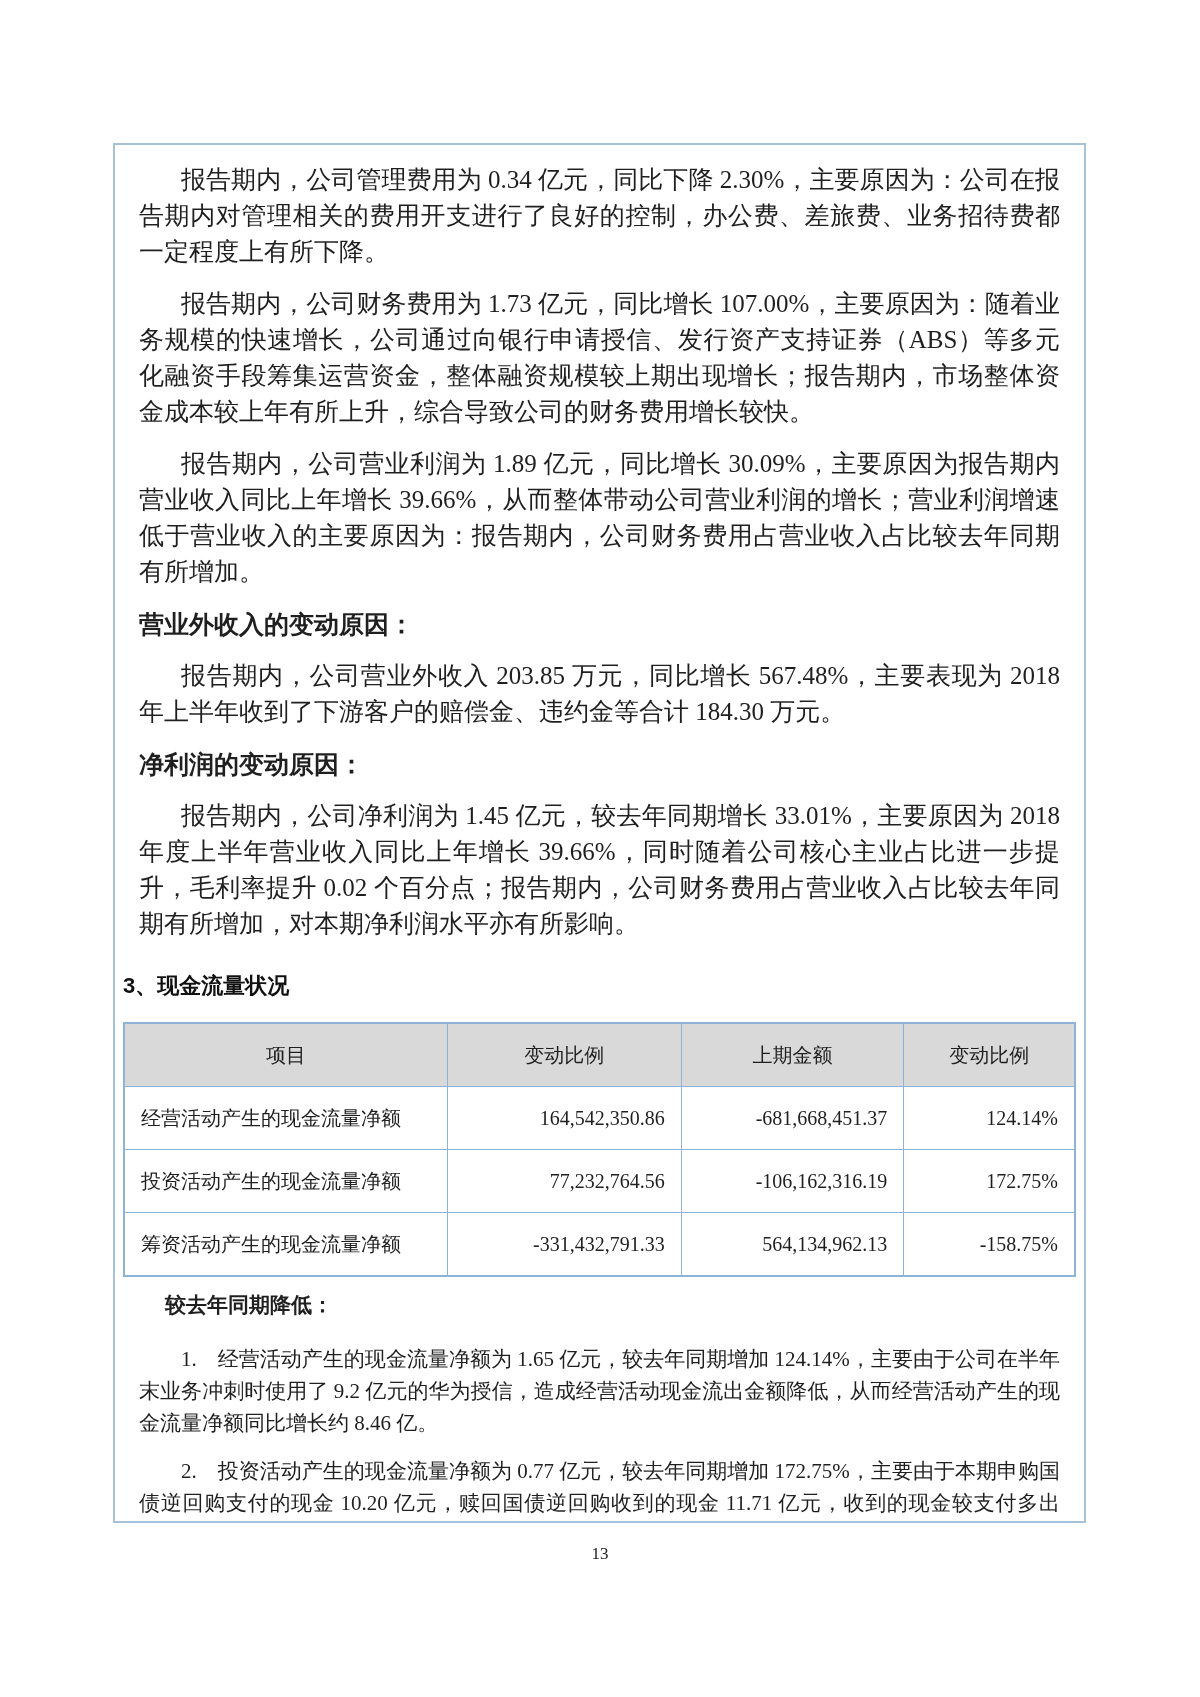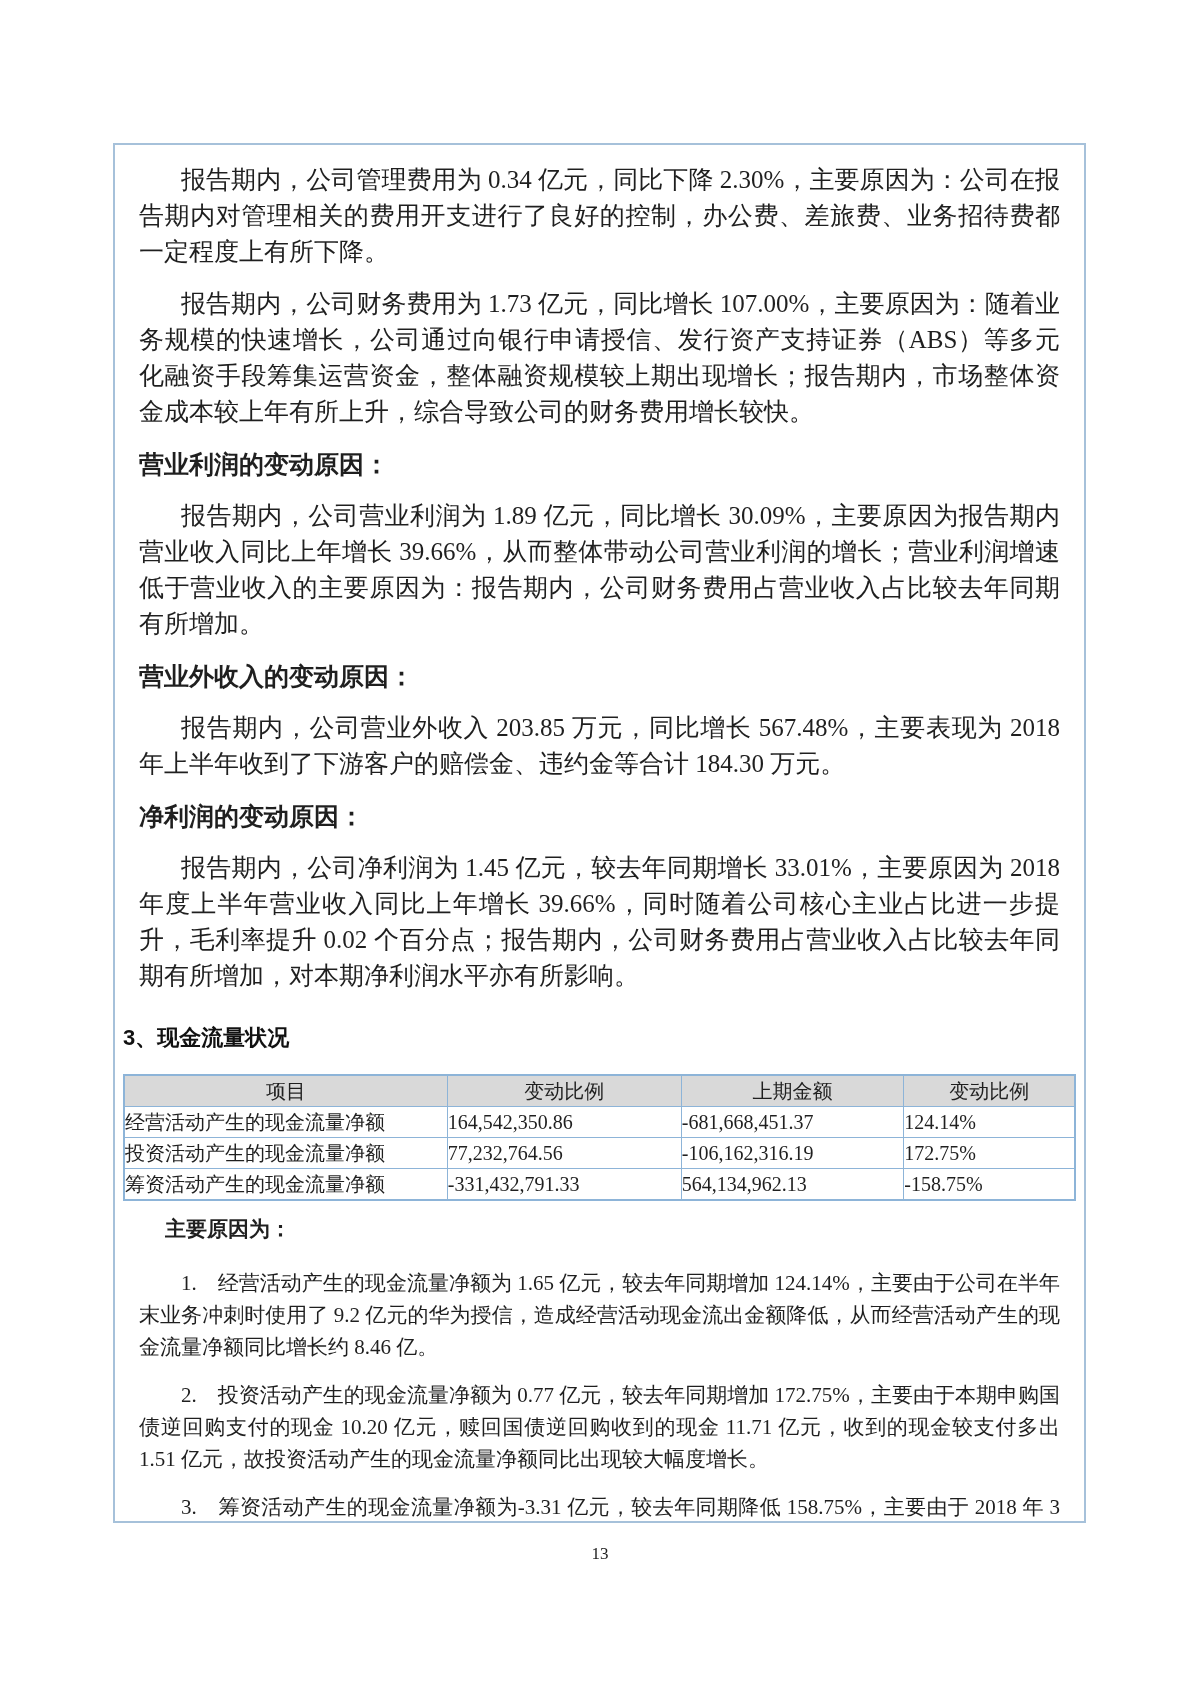--- a/index.html
+++ b/index.html
@@ -42,31 +42,31 @@
   .cash-table {
     width:100%;
     border-collapse:collapse;
     table-layout:fixed;
     font-size:20px;
     border:2px solid var(--table_border,#8db4d8);
   }
   .cash-table th, .cash-table td {
     border:1px solid var(--table_border,#8db4d8);
     height:30px;
-    padding:0;
+    padding:16px;
     overflow:hidden;
     white-space:nowrap;
   }
   .cash-table th {
     background:var(--table_header_bg,#d9d9d9);
     font-weight:normal;
     text-align:center;
   }
   .cell-label { text-align:left; padding-left:26px; }
-  .cell-num  { text-align:left; padding-right:12px; }
+  .cell-num  { text-align:right; padding-right:12px; }
   .analysis-head {
     margin:6px 0 0 0;
     font-size:21px;
     line-height:44px;
     font-weight:bold;
     text-indent:42px;
     font-family:"Liberation Sans","DejaVu Sans",sans-serif;
   }
   .analysis-item {
     margin:16px;
@@ -86,21 +86,20 @@
 </head>
 <body>
 
 <div class="page">
   <div class="frame">
 
     <p class="para">报告期内，公司管理费用为 0.34 亿元，同比下降 2.30%，主要原因为：公司在报告期内对管理相关的费用开支进行了良好的控制，办公费、差旅费、业务招待费都一定程度上有所下降。</p>
 
     <p class="para">报告期内，公司财务费用为 1.73 亿元，同比增长 107.00%，主要原因为：随着业务规模的快速增长，公司通过向银行申请授信、发行资产支持证券（ABS）等多元化融资手段筹集运营资金，整体融资规模较上期出现增长；报告期内，市场整体资金成本较上年有所上升，综合导致公司的财务费用增长较快。</p>
 
-    <p class="head">营业利润的变动原因：</p>
     <p class="para">报告期内，公司营业利润为 1.89 亿元，同比增长 30.09%，主要原因为报告期内营业收入同比上年增长 39.66%，从而整体带动公司营业利润的增长；营业利润增速低于营业收入的主要原因为：报告期内，公司财务费用占营业收入占比较去年同期有所增加。</p>
 
     <p class="head">营业外收入的变动原因：</p>
     <p class="para">报告期内，公司营业外收入 203.85 万元，同比增长 567.48%，主要表现为 2018 年上半年收到了下游客户的赔偿金、违约金等合计 184.30 万元。</p>
 
     <p class="head">净利润的变动原因：</p>
     <p class="para">报告期内，公司净利润为 1.45 亿元，较去年同期增长 33.01%，主要原因为 2018 年度上半年营业收入同比上年增长 39.66%，同时随着公司核心主业占比进一步提升，毛利率提升 0.02 个百分点；报告期内，公司财务费用占营业收入占比较去年同期有所增加，对本期净利润水平亦有所影响。</p>
 
     <h2 class="sec-title">3、现金流量状况</h2>
 
@@ -134,21 +133,21 @@
         </tr>
         <tr>
           <td class="cell-label">筹资活动产生的现金流量净额</td>
           <td class="cell-num">-331,432,791.33</td>
           <td class="cell-num">564,134,962.13</td>
           <td class="cell-num">-158.75%</td>
         </tr>
       </tbody>
     </table>
 
-    <p class="analysis-head">主要原因为：</p>
+    <p class="analysis-head">较去年同期降低：</p>
     <p class="analysis-item">1.　经营活动产生的现金流量净额为 1.65 亿元，较去年同期增加 124.14%，主要由于公司在半年末业务冲刺时使用了 9.2 亿元的华为授信，造成经营活动现金流出金额降低，从而经营活动产生的现金流量净额同比增长约 8.46 亿。</p>
     <p class="analysis-item">2.　投资活动产生的现金流量净额为 0.77 亿元，较去年同期增加 172.75%，主要由于本期申购国债逆回购支付的现金 10.20 亿元，赎回国债逆回购收到的现金 11.71 亿元，收到的现金较支付多出 1.51 亿元，故投资活动产生的现金流量净额同比出现较大幅度增长。</p>
     <p class="analysis-item">3.　筹资活动产生的现金流量净额为-3.31 亿元，较去年同期降低 158.75%，主要由于 2018 年 3 月</p>
 
   </div>
 
   <div class="page-number">13</div>
 </div>
 
 </body></html>

